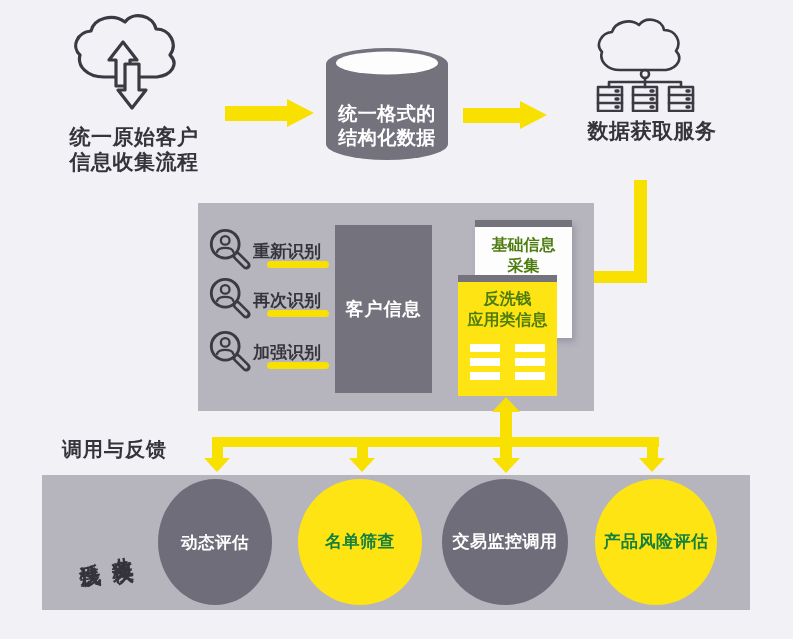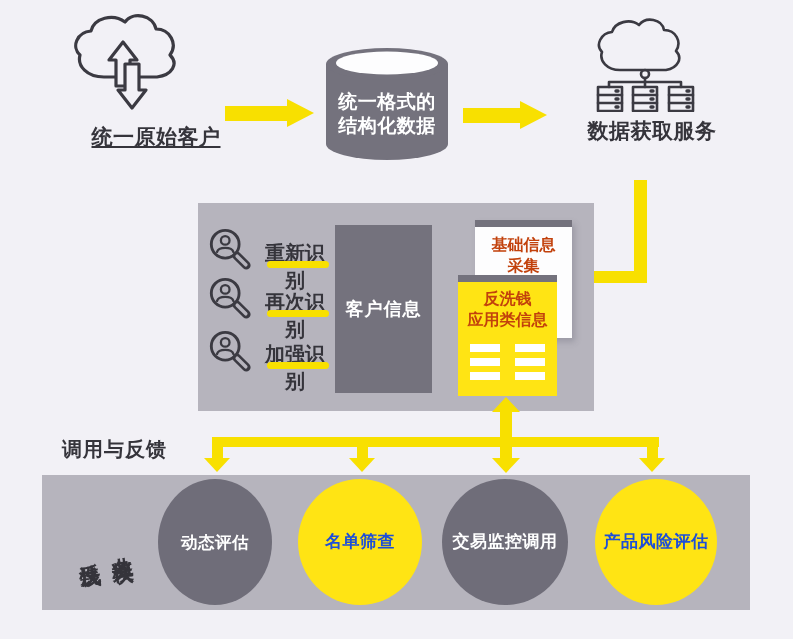--- a/index.html
+++ b/index.html
@@ -17,23 +17,23 @@
     position:relative;width:793px;height:639px;overflow:hidden;
     background:var(--bg);
     font-family:"Liberation Sans","DejaVu Sans",sans-serif;
     font-weight:700;color:var(--ink);
   }
   .abs{position:absolute;}
 
   
   .node-label{position:absolute;text-align:center;font-size:21px;line-height:25px;letter-spacing:0.5px;}
   #src-icon{left:66px;top:14px;width:124px;height:106px;}
-  #src-label{left:66px;top:124px;width:180px;text-decoration:underline;}
+  #src-label{left:44px;top:124px;width:180px;}
   #db-icon{left:318px;top:44px;width:138px;height:122px;}
-  #db-label{left:330px;top:90px;width:114px;color:var(--white);font-size:19px;line-height:24px;}
+  #db-label{left:330px;top:102px;width:114px;color:var(--white);font-size:19px;line-height:24px;}
   #svc-icon{left:593px;top:18px;width:108px;height:94px;}
   #svc-label{left:558px;top:118px;width:188px;}
 
   
   .arrow-body{position:absolute;background:var(--yellow);}
   .tri{position:absolute;width:0;height:0;}
   #a1-body{left:225px;top:106px;width:62px;height:15px;}
   #a1-head{left:287px;top:99px;border-top:14.5px solid transparent;border-bottom:14.5px solid transparent;border-left:27px solid var(--yellow);}
   #a2-body{left:463px;top:108px;width:57px;height:15px;}
   #a2-head{left:520px;top:101px;border-top:14.5px solid transparent;border-bottom:14.5px solid transparent;border-left:27px solid var(--yellow);}
@@ -42,31 +42,31 @@
   #elbow-v{left:634px;top:180px;width:13px;height:103px;}
   #elbow-h{left:592px;top:271px;width:42px;height:12px;}
   #elbow-head{left:570px;top:264px;border-top:13.5px solid transparent;border-bottom:13.5px solid transparent;border-right:22px solid var(--yellow);}
 
   
   #identify-panel{left:198px;top:203px;width:396px;height:208px;background:var(--panel);}
   .magnifier{position:absolute;width:46px;height:46px;}
   #mag-0{left:207px;top:226px;}
   #mag-1{left:207px;top:275px;}
   #mag-2{left:207px;top:328px;}
-  .id-label{position:absolute;left:260px;width:70px;font-size:20px;text-align:center;}
+  .id-label{position:absolute;left:252px;width:70px;font-size:17px;text-align:center;}
   #idl-0{top:240px;} #idl-1{top:289px;} #idl-2{top:341px;}
   .id-bar{position:absolute;left:267px;width:62px;height:7px;border-radius:3.5px;background:var(--yellow);}
   #idb-0{top:261px;} #idb-1{top:310px;} #idb-2{top:362px;}
 
   #customer-box{left:335px;top:225px;width:97px;height:168px;background:var(--dark);
     display:flex;align-items:center;justify-content:center;color:var(--white);font-size:18px;letter-spacing:1px;}
 
   .card{position:absolute;}
   .card .bar{position:absolute;left:0;top:0;width:100%;height:7px;background:var(--dark);}
-  .card .card-text{position:absolute;left:0;width:100%;text-align:center;font-size:16px;line-height:21px;color:#c2410c;}
+  .card .card-text{position:absolute;left:0;width:100%;text-align:center;font-size:16px;line-height:21px;color:#4d7c0f;}
   #basic-card{left:475px;top:220px;width:97px;height:118px;background:#fdfdfe;z-index:1;box-shadow:3px 4px 6px rgba(80,78,95,.25);}
   #basic-card .card-text{top:14px;}
   #aml-card{left:458px;top:275px;width:99px;height:121px;background:var(--yellow2);z-index:2;}
   #aml-card .card-text{top:13px;}
   .list-bar{position:absolute;height:8px;width:30px;background:var(--white);}
 
   
   #bi-up{left:492px;top:397px;border-left:14px solid transparent;border-right:14px solid transparent;border-bottom:15px solid var(--yellow);}
   #bi-shaft{left:500px;top:411px;width:12px;height:48px;}
   #bi-down{left:492px;top:458px;border-left:14px solid transparent;border-right:14px solid transparent;border-top:15px solid var(--yellow);}
@@ -81,21 +81,21 @@
 
   
   #bottom-panel{left:42px;top:475px;width:708px;height:135px;background:var(--panel);}
   #vlabel{left:72px;top:495px;height:104px;display:flex;flex-direction:row;align-items:center;gap:5px;
     transform:rotate(-8deg);font-size:21px;letter-spacing:2px;}
   #vlabel span{writing-mode:vertical-rl;text-orientation:upright;display:block;}
   .module{position:absolute;top:479px;height:126px;border-radius:50%;
     display:flex;flex-direction:column;align-items:center;justify-content:center;
     font-size:17px;line-height:22px;text-align:center;letter-spacing:0.5px;}
   .module.gray{background:var(--darker);color:var(--white);}
-  .module.yellow{background:var(--yellow2);color:#1d4ed8;}
+  .module.yellow{background:var(--yellow2);color:#15803d;}
   #mod-0{left:158px;width:114px;font-size:16.5px;}
   #mod-1{left:298px;width:124px;}
   #mod-2{left:442px;width:126px;}
   #mod-3{left:595px;width:122px;text-align:center;}
 
   svg{display:block;width:100%;height:100%;}
 </style>
 </head>
 <body>
 
@@ -103,20 +103,21 @@
 
   <div class="abs" id="src-icon">
     <svg viewBox="0 0 124 106" fill="none" stroke="#3b3a42" stroke-width="3.2" stroke-linejoin="round" stroke-linecap="round">
       <path d="M38 63 C 21 63 11 52 14 41 C 5 33 11 18 25 17 C 28 4 47 -1 59 8 C 67 -3 87 1 90 15 C 104 15 112 30 104 41 C 113 50 106 61 91 63 Z"></path>
       <path d="M57 28 L71 46 L64 46 L64 72 L50 72 L50 46 L43 46 Z" fill="#f2f1f6"></path>
       <path d="M66 94 L80 76 L73 76 L73 50 L59 50 L59 76 L52 76 Z" fill="#f2f1f6"></path>
     </svg>
   </div>
   <div class="node-label" id="src-label">
     <div>统一原始客户</div>
+    <div>信息收集流程</div>
   </div>
 
   <div>
     <div class="arrow-body" id="a1-body"></div>
     <div class="tri" id="a1-head"></div>
   </div>
 
   <div class="abs" id="db-icon">
     <svg viewBox="0 0 138 122">
       <path d="M8 20 L8 100 A61 16 0 0 0 130 100 L130 20 Z" fill="#74727d"></path>

